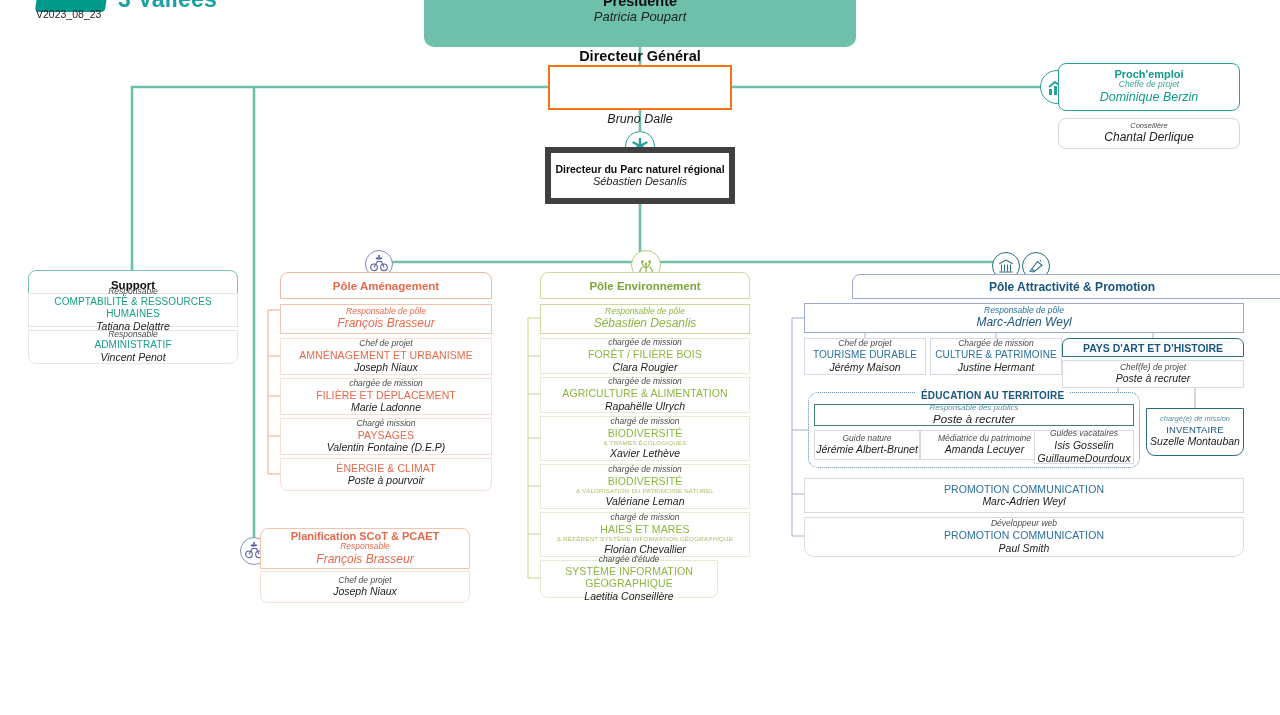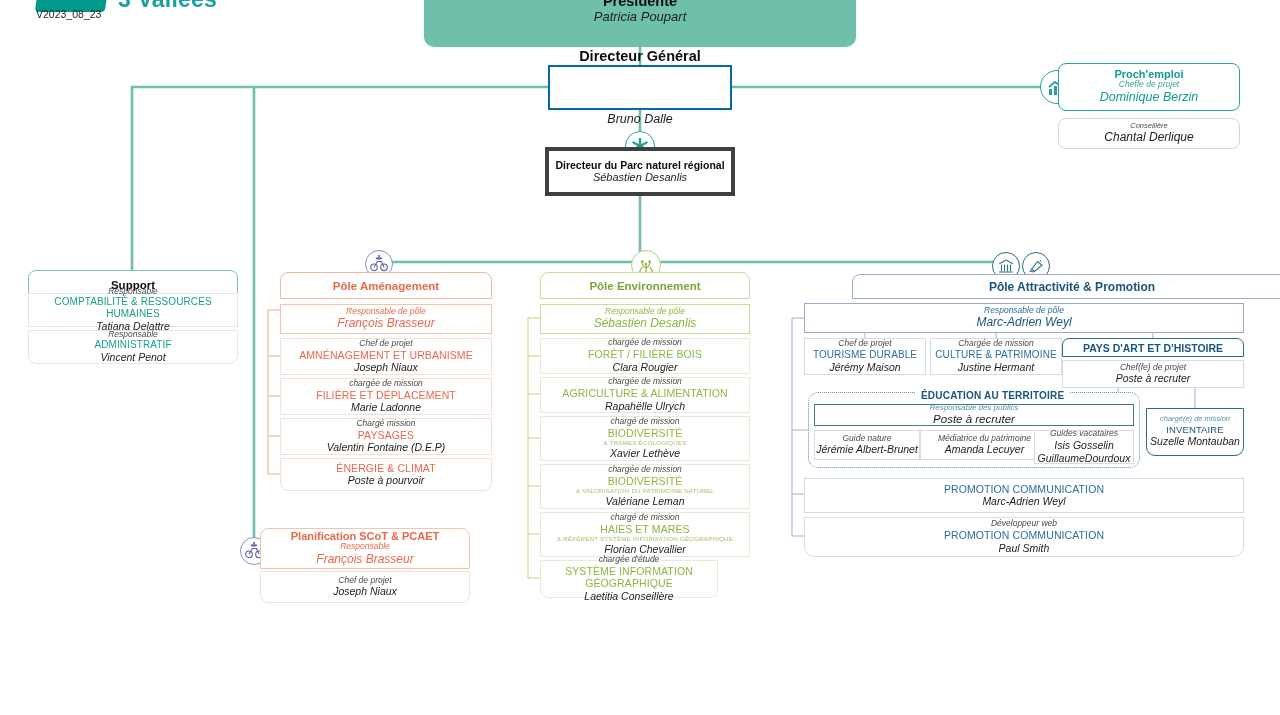--- a/index.html
+++ b/index.html
@@ -31,25 +31,25 @@
   #logo-word{position:absolute;left:118px;top:-14px;font-size:23px;font-weight:bold;
         color:#1aa0a0;letter-spacing:.2px;}
   #version{position:absolute;left:36px;top:8px;font-size:10.5px;color:#1d1d1b;}
 
   
   #presidente{left:424px;top:-28px;width:432px;height:75px;background:#6ec0ab;
         border-radius:0 0 10px 10px;}
   #presidente .hdr{color:#0d0d0d;font-size:14.5px;}
   #presidente .pers{font-size:13px;}
 
-  #dg{left:548px;top:65px;width:184px;height:45px;border:2px solid #0369a1;gap:48px;}
+  #dg{left:548px;top:65px;width:184px;height:45px;border:2px solid #f97316;gap:48px;}
   #dg .hdr{font-size:14.5px;color:#0d0d0d;}
   #dg .pers{font-size:12.5px;}
 
-  #dpnr{left:545px;top:147px;width:190px;height:49px;border:4px solid #404040;}
+  #dpnr{left:545px;top:147px;width:190px;height:57px;border:6px solid #404040;}
   #dpnr .hdr{font-size:10.5px;color:#0d0d0d;}
   #dpnr .pers{font-size:11px;}
 
   
   #proche{left:1058px;top:63px;width:182px;height:48px;border:1.2px solid #2aa198;
         border-radius:8px;}
   #proche .hdr{color:#0f9b8e;font-size:11px;}
   #proche .role{color:#3aa79c;}
   #proche .pers{color:#0f9b8e;font-size:12.5px;}
   #cons{left:1058px;top:118px;width:182px;height:31px;border:1.2px solid #cfd8dc;

